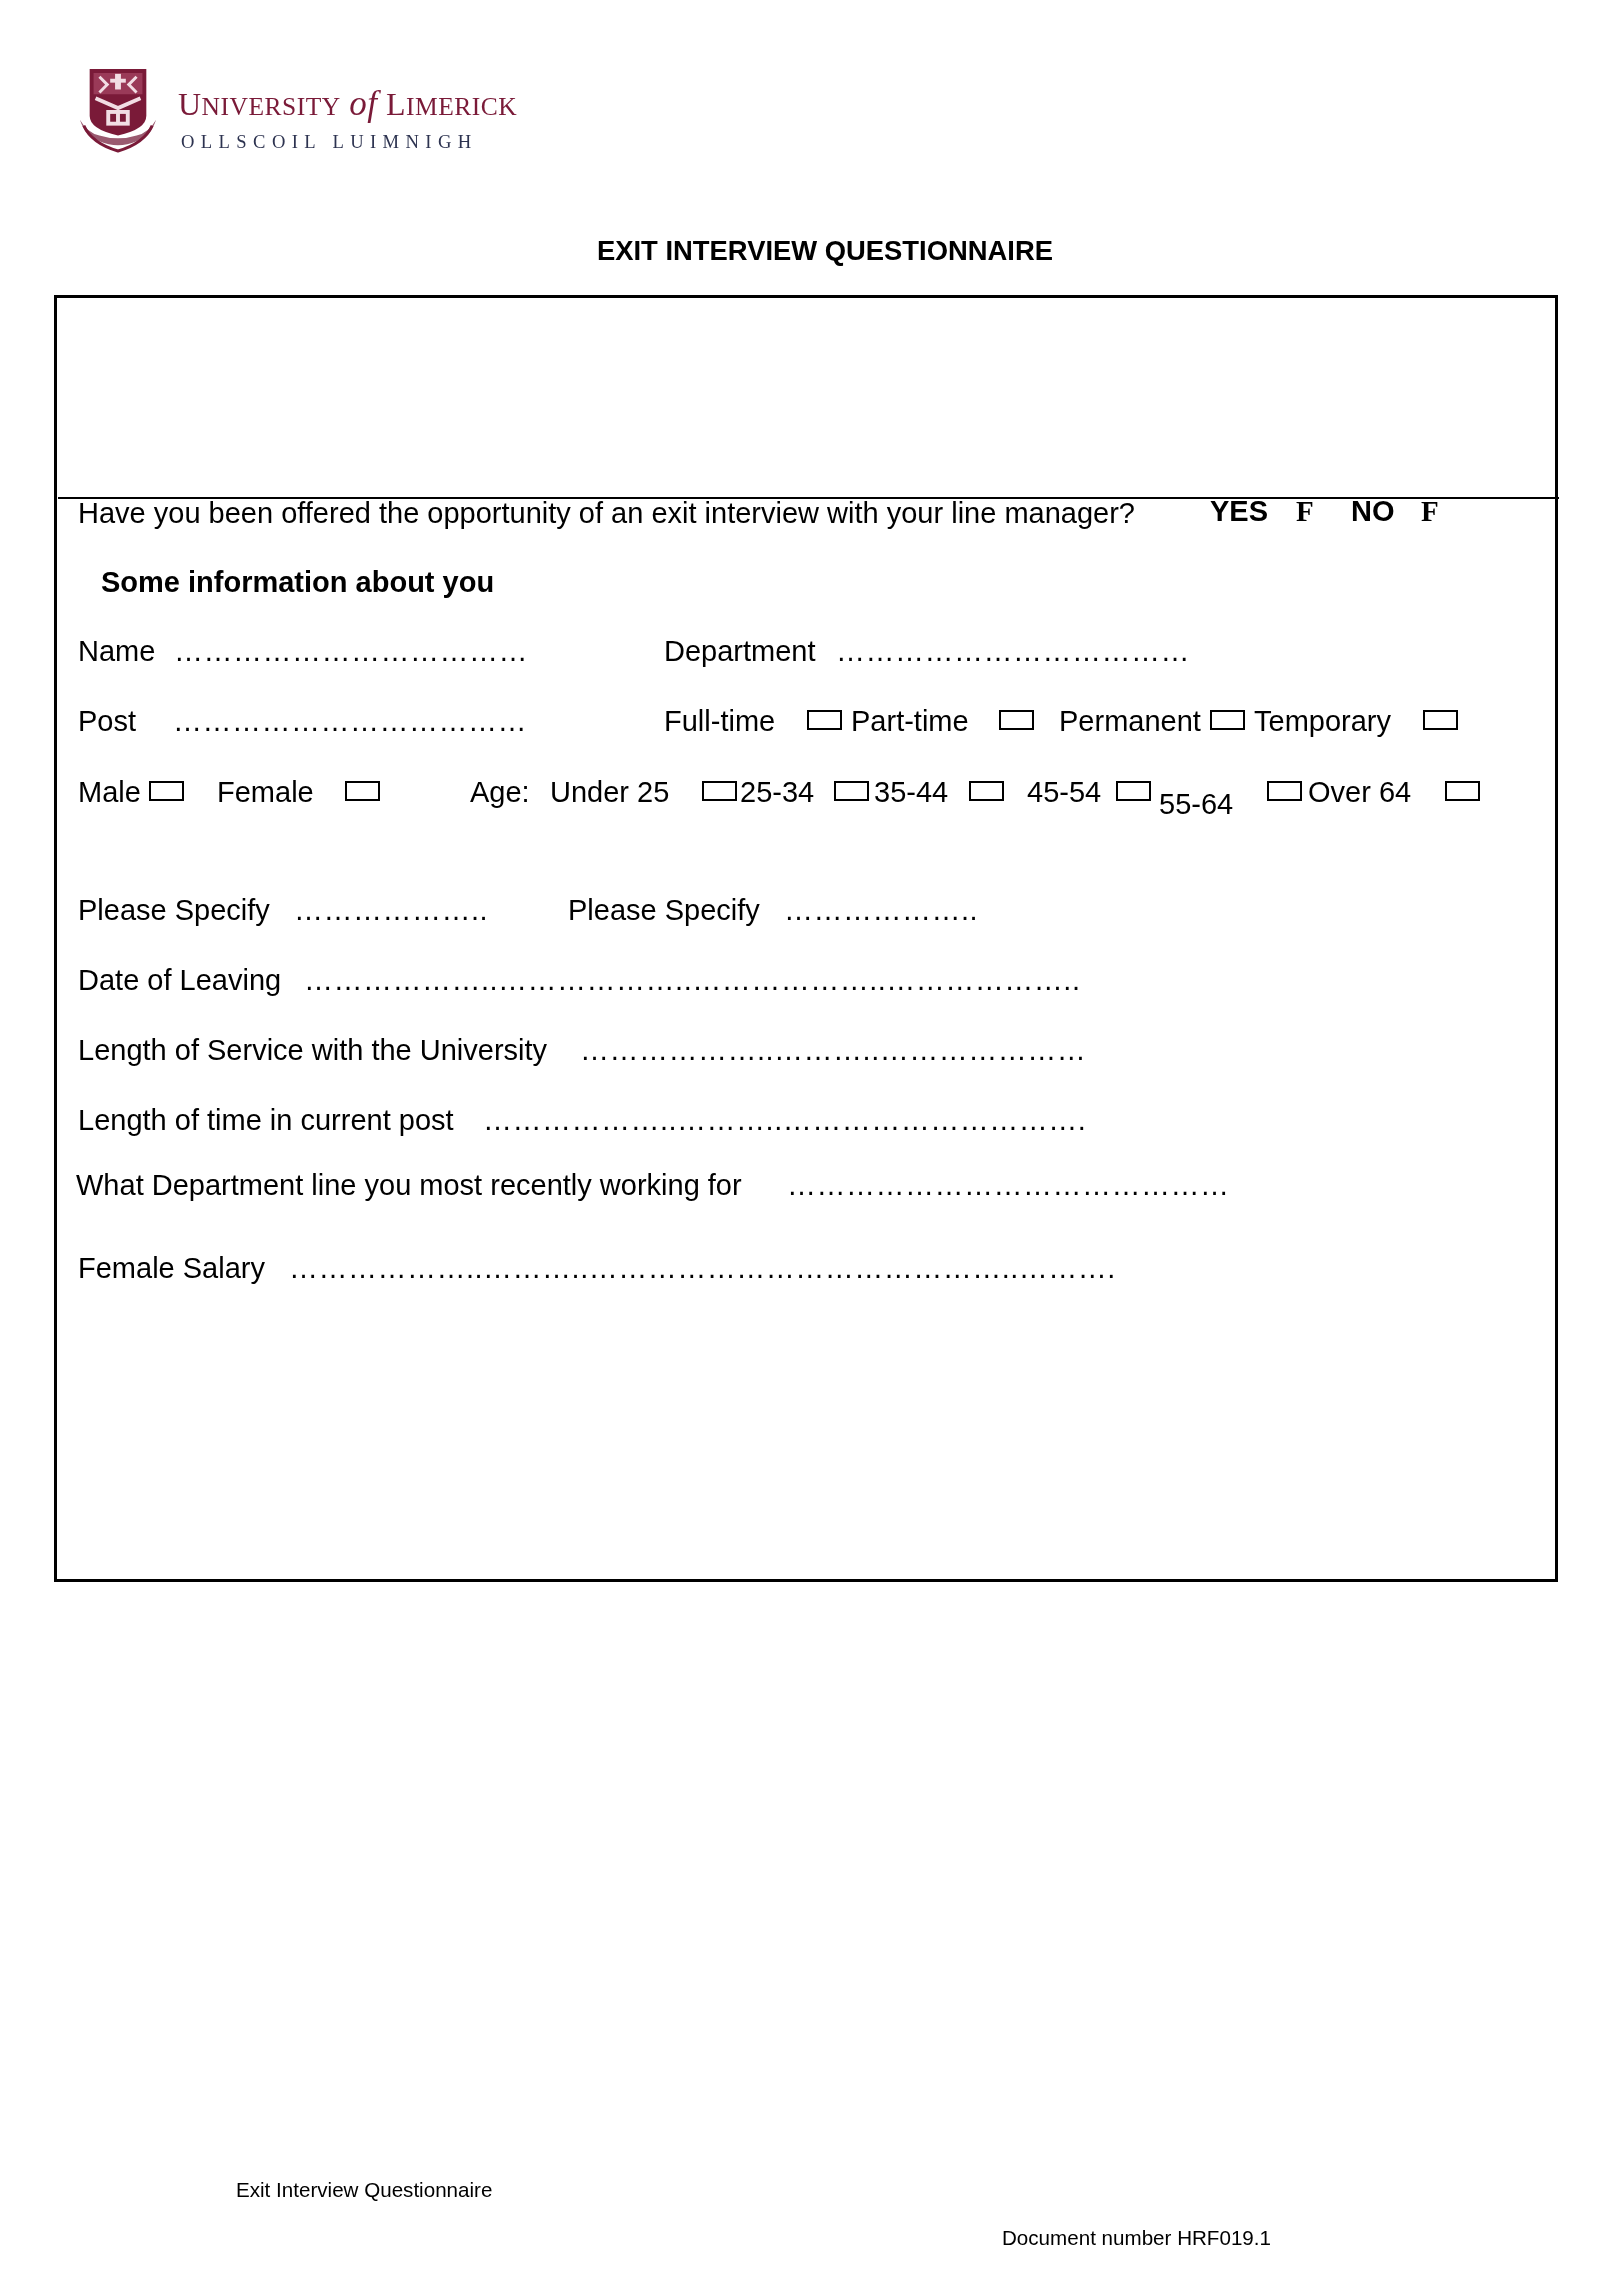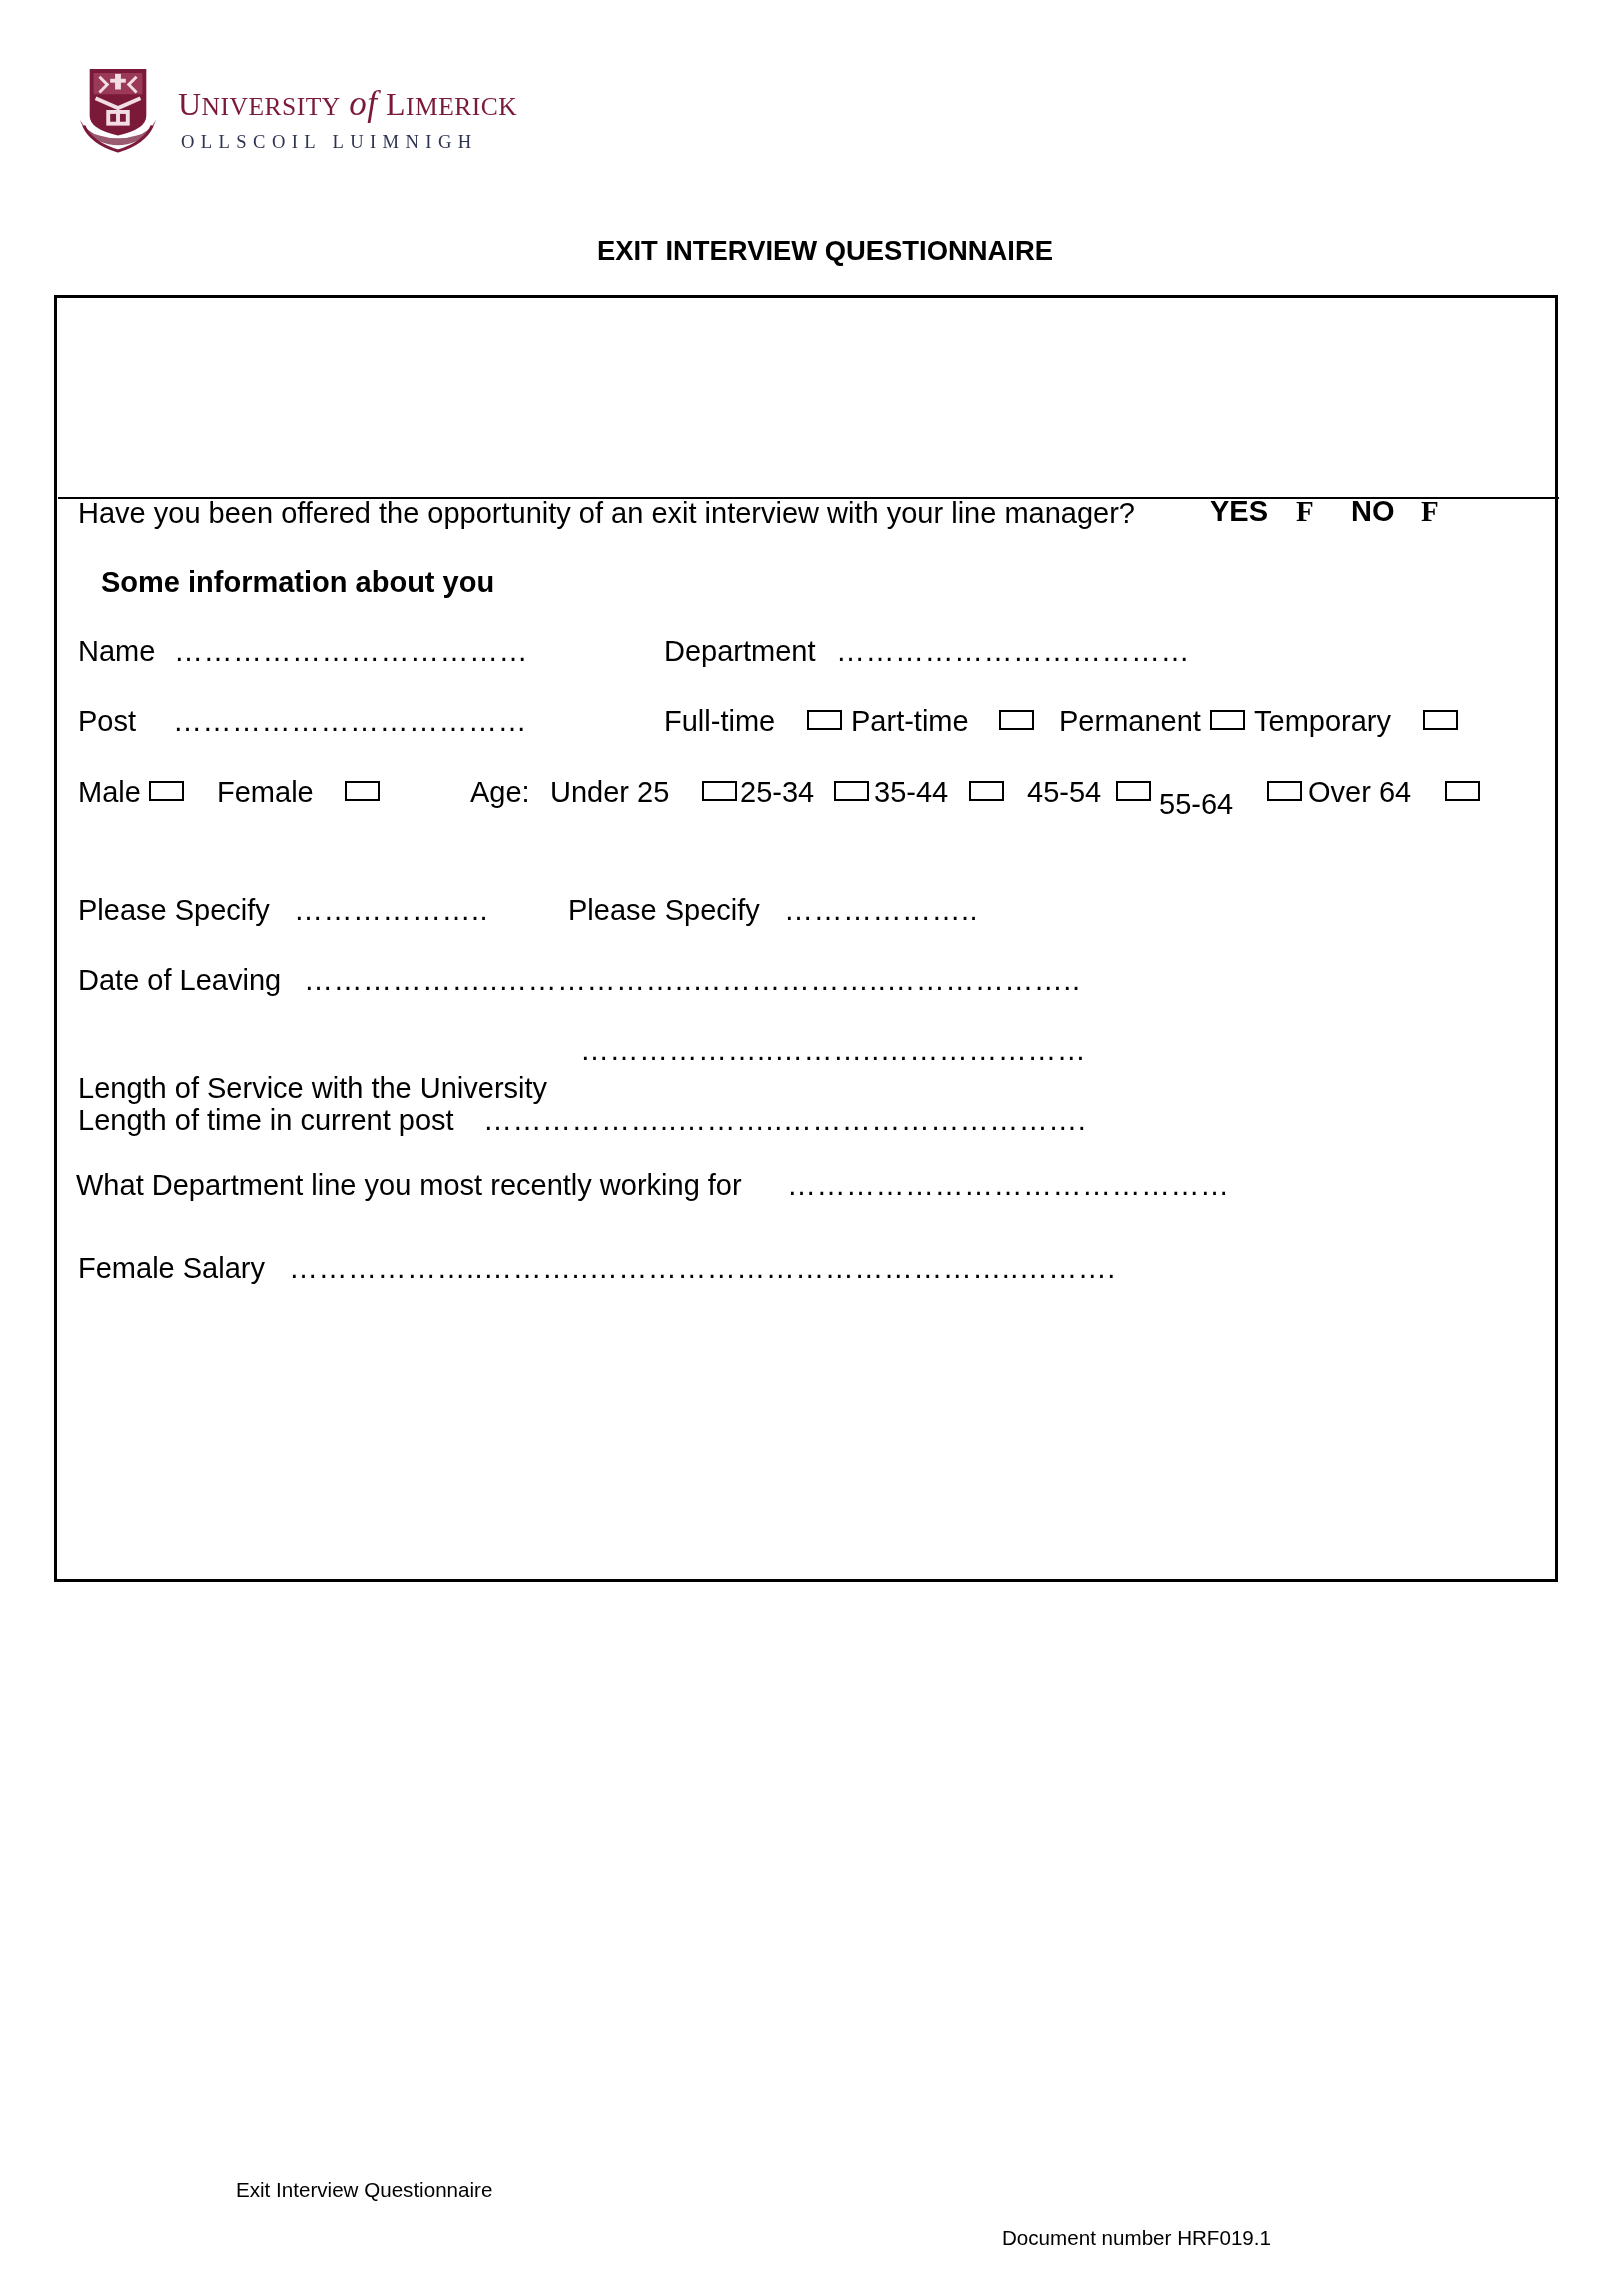--- a/index.html
+++ b/index.html
@@ -98,21 +98,21 @@
 <div class="cb" style="left:1445px; top:781px;"></div>
 
 <div class="abs t" style="left:78px; top:894px;">Please Specify</div>
 <div class="abs t dots" style="left:294px; top:894px;">………………..</div>
 <div class="abs t" style="left:568px; top:894px;">Please Specify</div>
 <div class="abs t dots" style="left:784px; top:894px;">………………..</div>
 
 <div class="abs t" style="left:78px; top:964px;">Date of Leaving</div>
 <div class="abs t dots" style="left:304px; top:964px;">………………..………………..………………..………………..</div>
 
-<div class="abs t" style="left:78px; top:1072px;text-align:center;">Length of Service with the University</div>
+<div class="abs t" style="left:78px; top:1034px;text-align:center;">Length of Service with the University</div>
 <div class="abs t dots" style="left:580px; top:1034px;">………………..………..…………………</div>
 
 <div class="abs t" style="left:78px; top:1104px;">Length of time in current post</div>
 <div class="abs t dots" style="left:483px; top:1104px;">………………..………..………………………….</div>
 
 <div class="abs t" style="left:76px; top:1169px;">What Department line you most recently working for</div>
 <div class="abs t dots" style="left:787px; top:1169px;">………………………………………</div>
 
 <div class="abs t" style="left:78px; top:1252px;">Female Salary</div>
 <div class="abs t dots" style="left:289px; top:1252px;">………………..………..……………………………………..……….</div>

